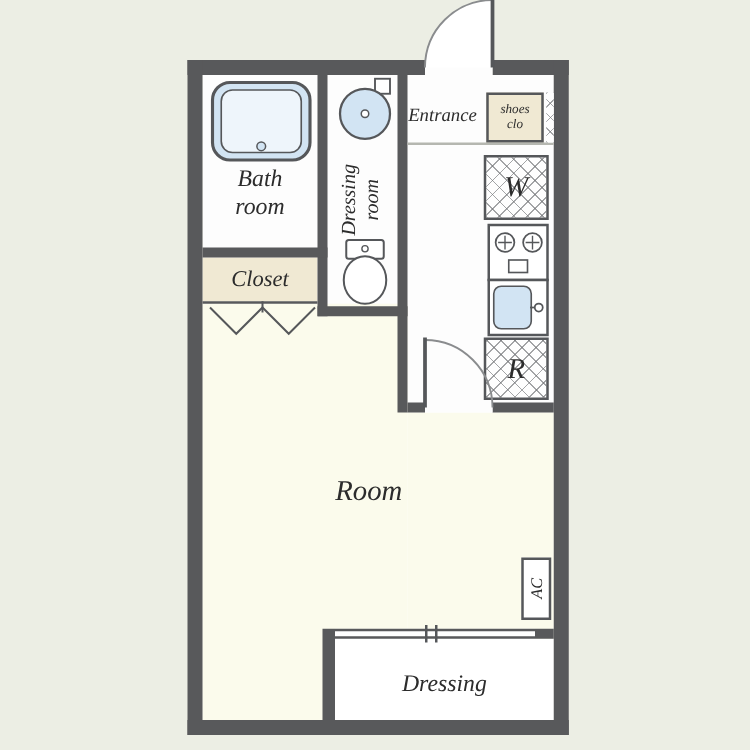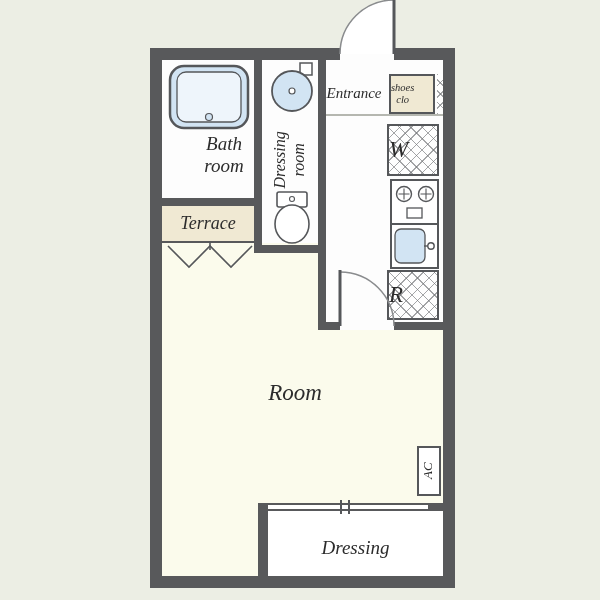--- a/index.html
+++ b/index.html
@@ -6,21 +6,21 @@
   .stage{position:relative;width:600px;height:600px;background:#eceee4;overflow:hidden;
          font-family:"Liberation Serif",serif;color:#2c2c2c;}
   .abs{position:absolute;}
   .wall{position:absolute;background:#58595b;}
   .label{position:absolute;font-style:italic;text-align:center;line-height:1.18;}
   .hatch{background-color:#fefefe;
          background-image:
            repeating-linear-gradient(45deg, rgba(115,117,120,.65) 0 1px, transparent 1px 8px),
            repeating-linear-gradient(135deg, rgba(115,117,120,.65) 0 1px, transparent 1px 8px);}
   .box{position:absolute;border:2.5px solid #55575a;box-sizing:border-box;
-       display:flex;align-items:flex-start;justify-content:center;flex-direction:column;}
+       display:flex;align-items:center;justify-content:center;flex-direction:column;}
   .vert{transform:rotate(-90deg);white-space:nowrap;}
   svg{position:absolute;left:0;top:0;}
 </style>
 </head>
 <body>
 
 <div class="stage">
 
   <div class="abs" style="left:162px;top:60px;width:281px;height:516px;background:#fdfdfd;"></div>
   <div class="abs" style="left:162px;top:243px;width:164px;height:333px;background:#fbfbec;"></div>
@@ -120,35 +120,35 @@
       <path d="M168,246 L189,267 L210,246 L231,267 L252,246" fill="none" stroke="#55575a" stroke-width="1.6"></path>
       <line x1="210" y1="241" x2="210" y2="250" stroke="#55575a" stroke-width="1.6"></line>
     </g>
 
     <g>
       <line x1="341" y1="500" x2="341" y2="514" stroke="#55575a" stroke-width="2"></line>
       <line x1="349" y1="500" x2="349" y2="514" stroke="#55575a" stroke-width="2"></line>
     </g>
   </svg>
 
-  <div class="label" style="left:162px;top:133px;width:92px;font-size:19px;padding-left:16px;">
+  <div class="label" style="left:162px;top:133px;width:92px;font-size:19px;">
     <div>Bath</div>
     <div>room</div>
   </div>
 
   <div class="abs" style="left:260px;top:110px;width:60px;height:100px;display:flex;align-items:center;justify-content:center;">
     <div class="label vert" style="position:static;font-size:16px;">
       <div>Dressing</div>
       <div>room</div>
     </div>
   </div>
 
   <div class="label" style="left:318px;top:85px;width:72px;font-size:15px;font-style:italic;">Entrance</div>
 
-  <div class="label" style="left:162px;top:213px;width:92px;font-size:18px;">Terrace</div>
+  <div class="label" style="left:162px;top:213px;width:92px;font-size:18px;">Closet</div>
 
   <div class="label" style="left:160px;top:379px;width:270px;font-size:23px;">
     <div>Room</div>
   </div>
 
   <div class="label" style="left:268px;top:537px;width:175px;font-size:19px;">Dressing</div>
 
 </div>
 
 </body></html>

